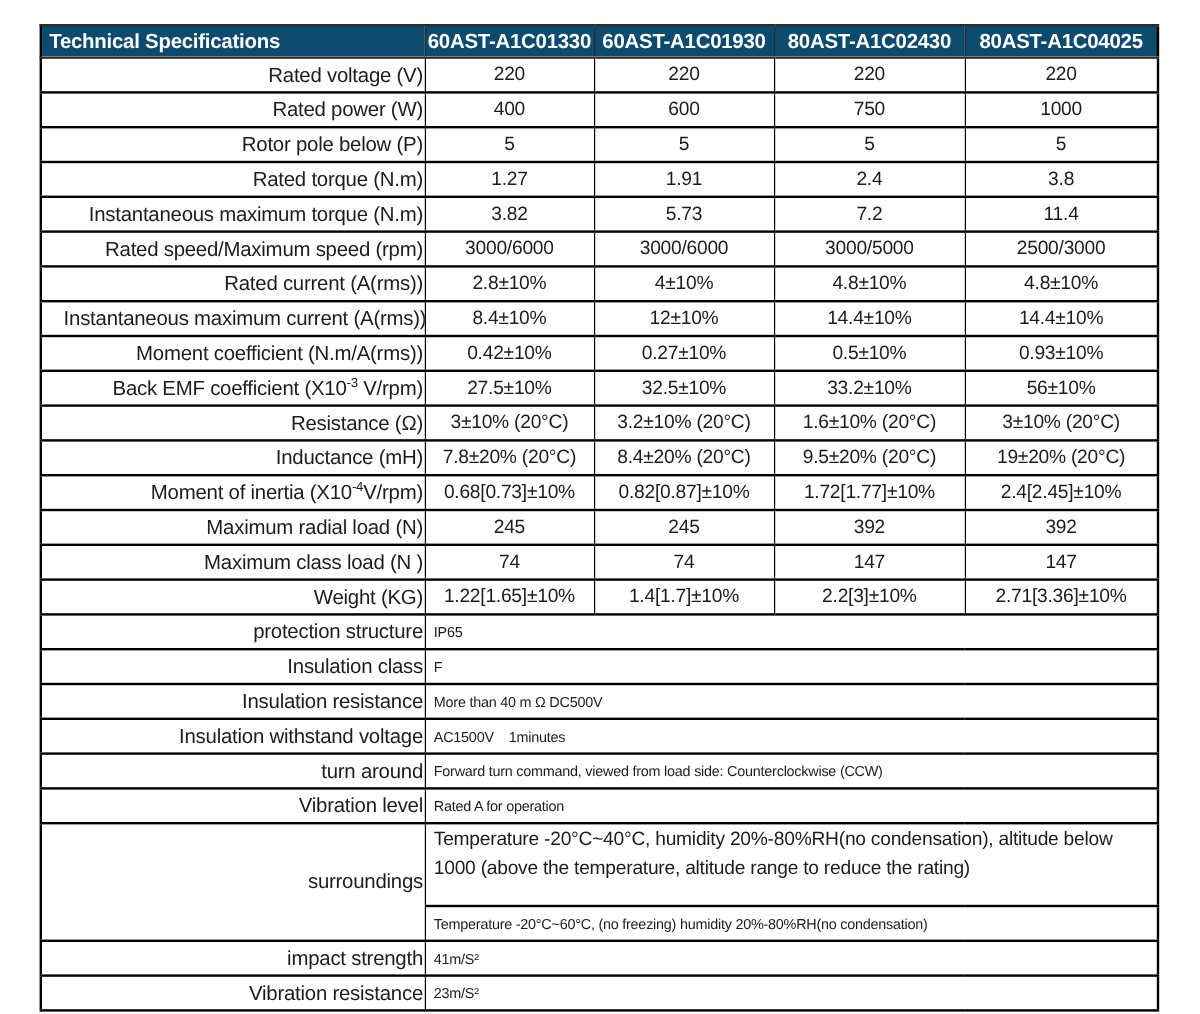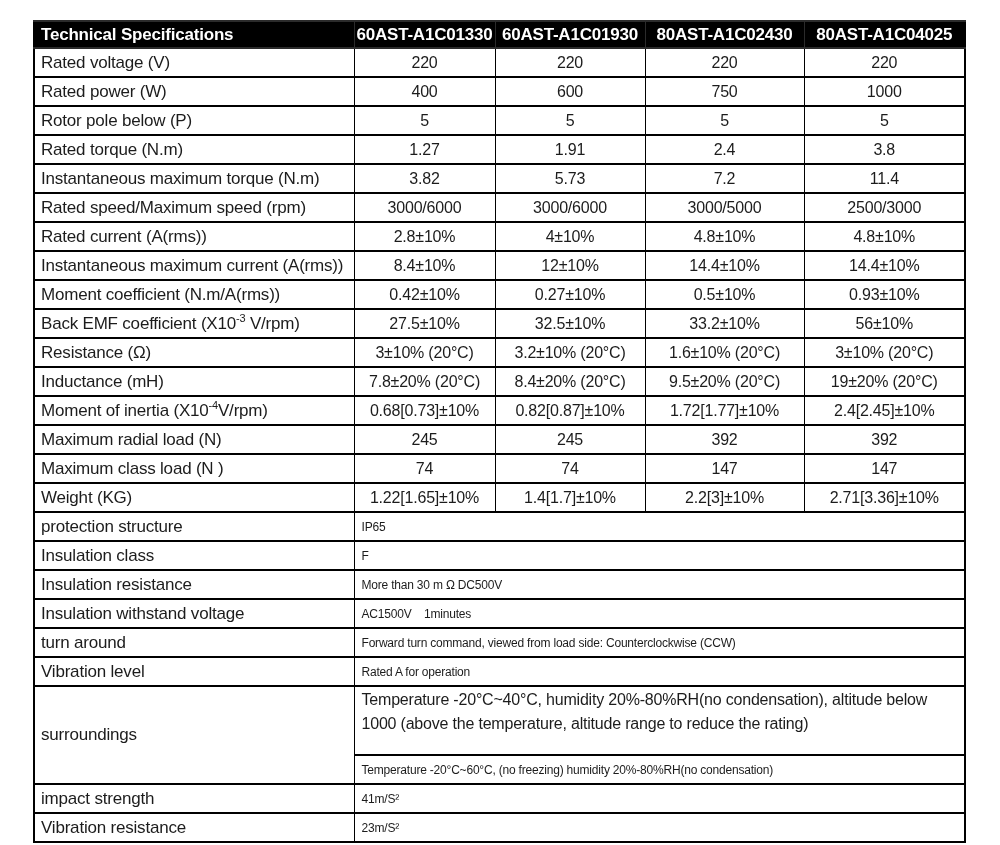--- a/index.html
+++ b/index.html
@@ -17,35 +17,35 @@
     border: 2px solid #000;
   }
   th, td {
     border: 1px solid #000;
     border-top-width: 2px;
     border-bottom-width: 2px;
     overflow: hidden;
     box-sizing: border-box;
   }
   thead th {
-    background: #000000;
+    background: #0c4a6e;
     color: #ffffff;
     height: 27px;
     font-size: 17px;
     font-weight: 600;
     border-color: #2b2b2b;
     border-left: 1px solid #8a8a8a;
     letter-spacing: -0.2px;
   }
   thead th:first-child { border-left: 2px solid #000; text-align: left; padding-left: 6px; }
   thead th.model { text-align: center; padding: 0; }
   td { height: 29px; font-size: 16px; letter-spacing: -0.2px; }
   td.lbl {
-    text-align: left;
-    padding-left: 6px;
+    text-align: right;
+    padding-left: 18px;
     font-size: 17px;
     white-space: nowrap;
   }
   td.val { text-align: center; white-space: nowrap; }
   td.merged {
     text-align: left;
     padding-left: 7px;
     font-size: 12px;
     white-space: pre-wrap;
   }
@@ -197,21 +197,21 @@
         <tr>
           <td class="lbl">protection structure</td>
           <td class="merged" colspan="4">IP65</td>
         </tr>
         <tr>
           <td class="lbl">Insulation class</td>
           <td class="merged" colspan="4">F</td>
         </tr>
         <tr>
           <td class="lbl">Insulation resistance</td>
-          <td class="merged" colspan="4">More than 30 m Ω DC500V</td>
+          <td class="merged" colspan="4">More than 40 m Ω DC500V</td>
         </tr>
         <tr>
           <td class="lbl">Insulation withstand voltage</td>
           <td class="merged" colspan="4">AC1500V    1minutes</td>
         </tr>
         <tr>
           <td class="lbl">turn around</td>
           <td class="merged" colspan="4">Forward turn command, viewed from load side: Counterclockwise (CCW)</td>
         </tr>
         <tr>

